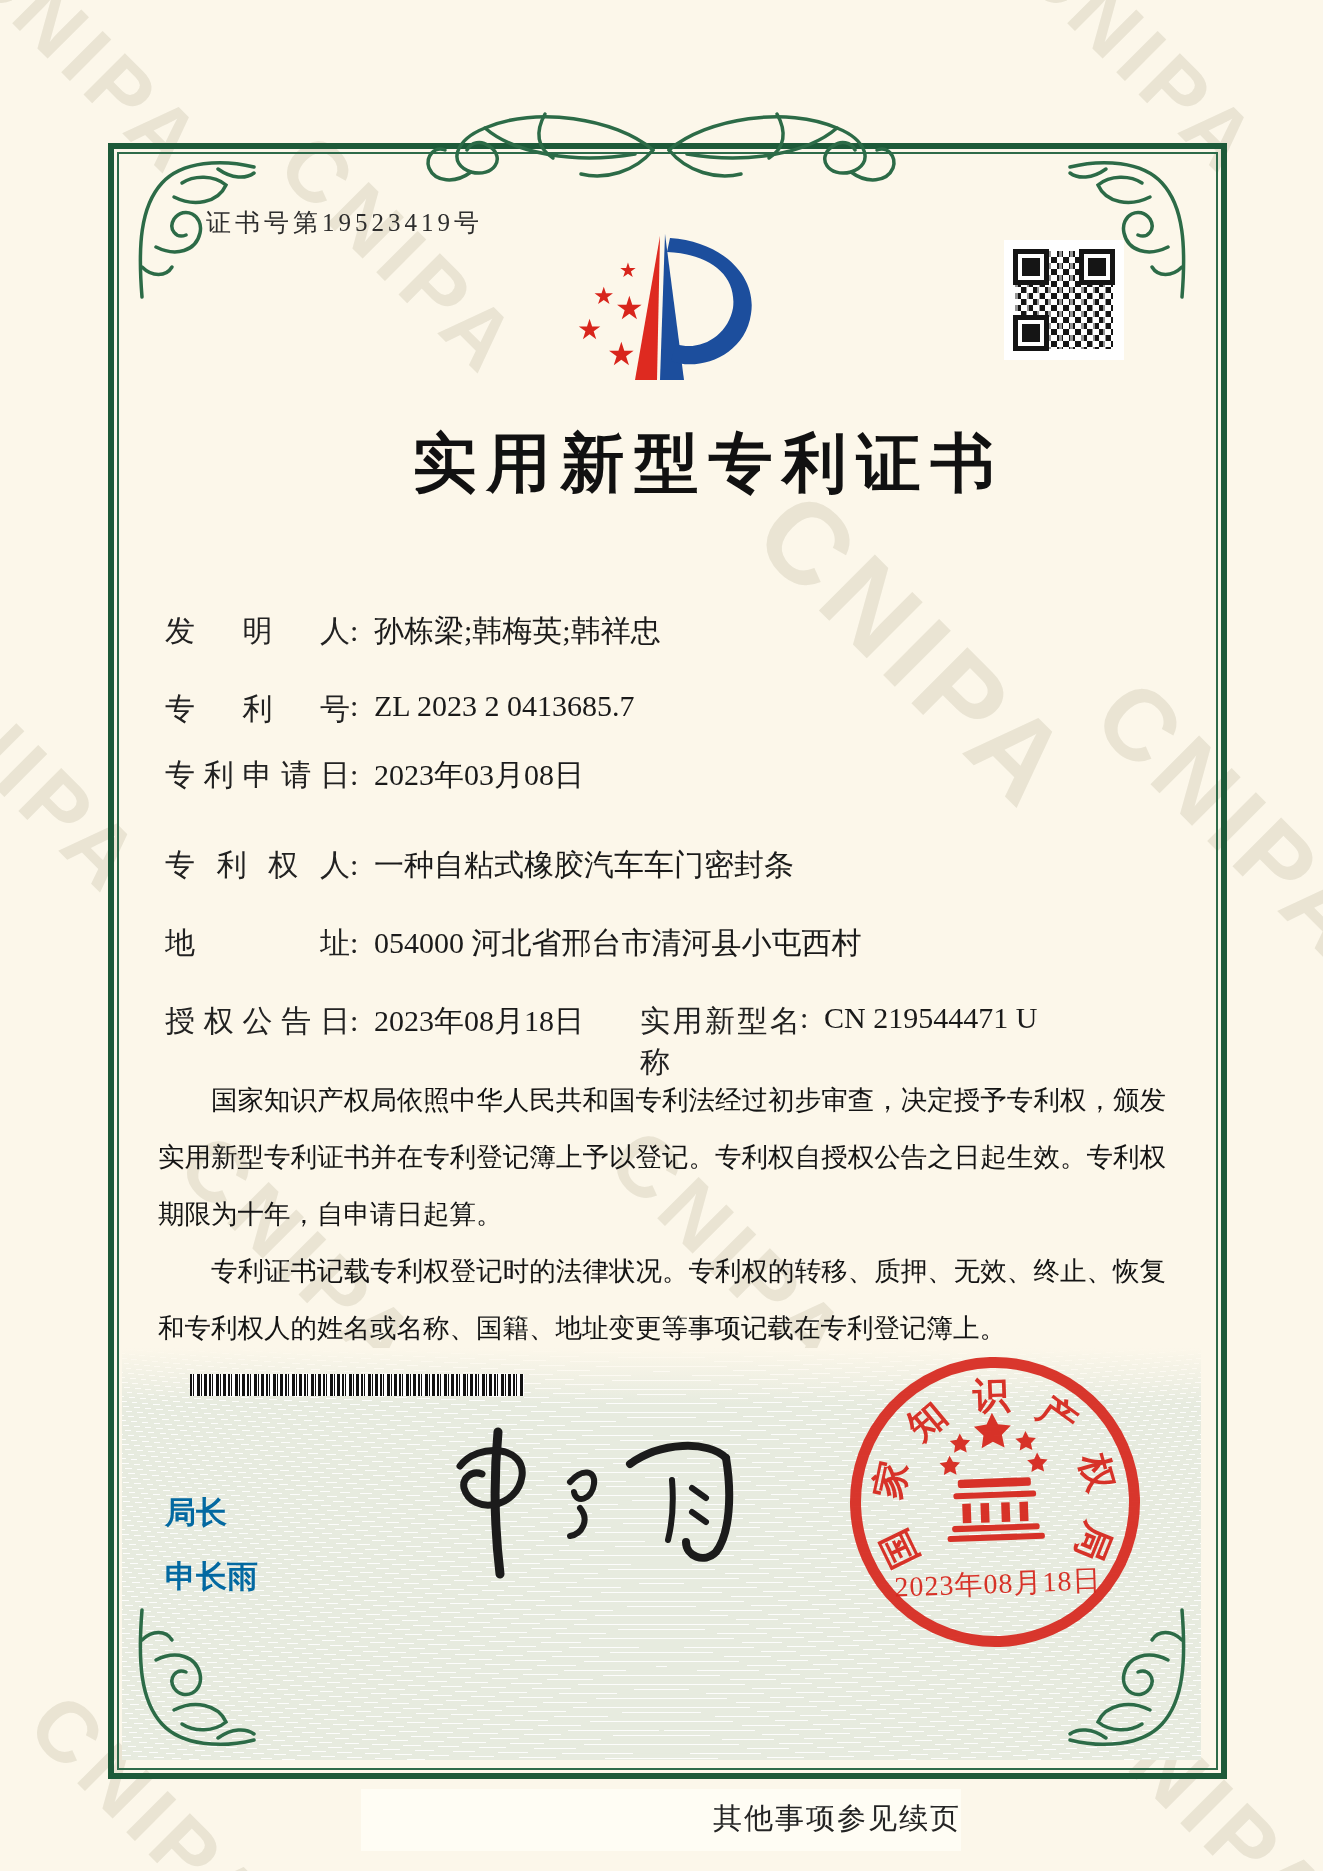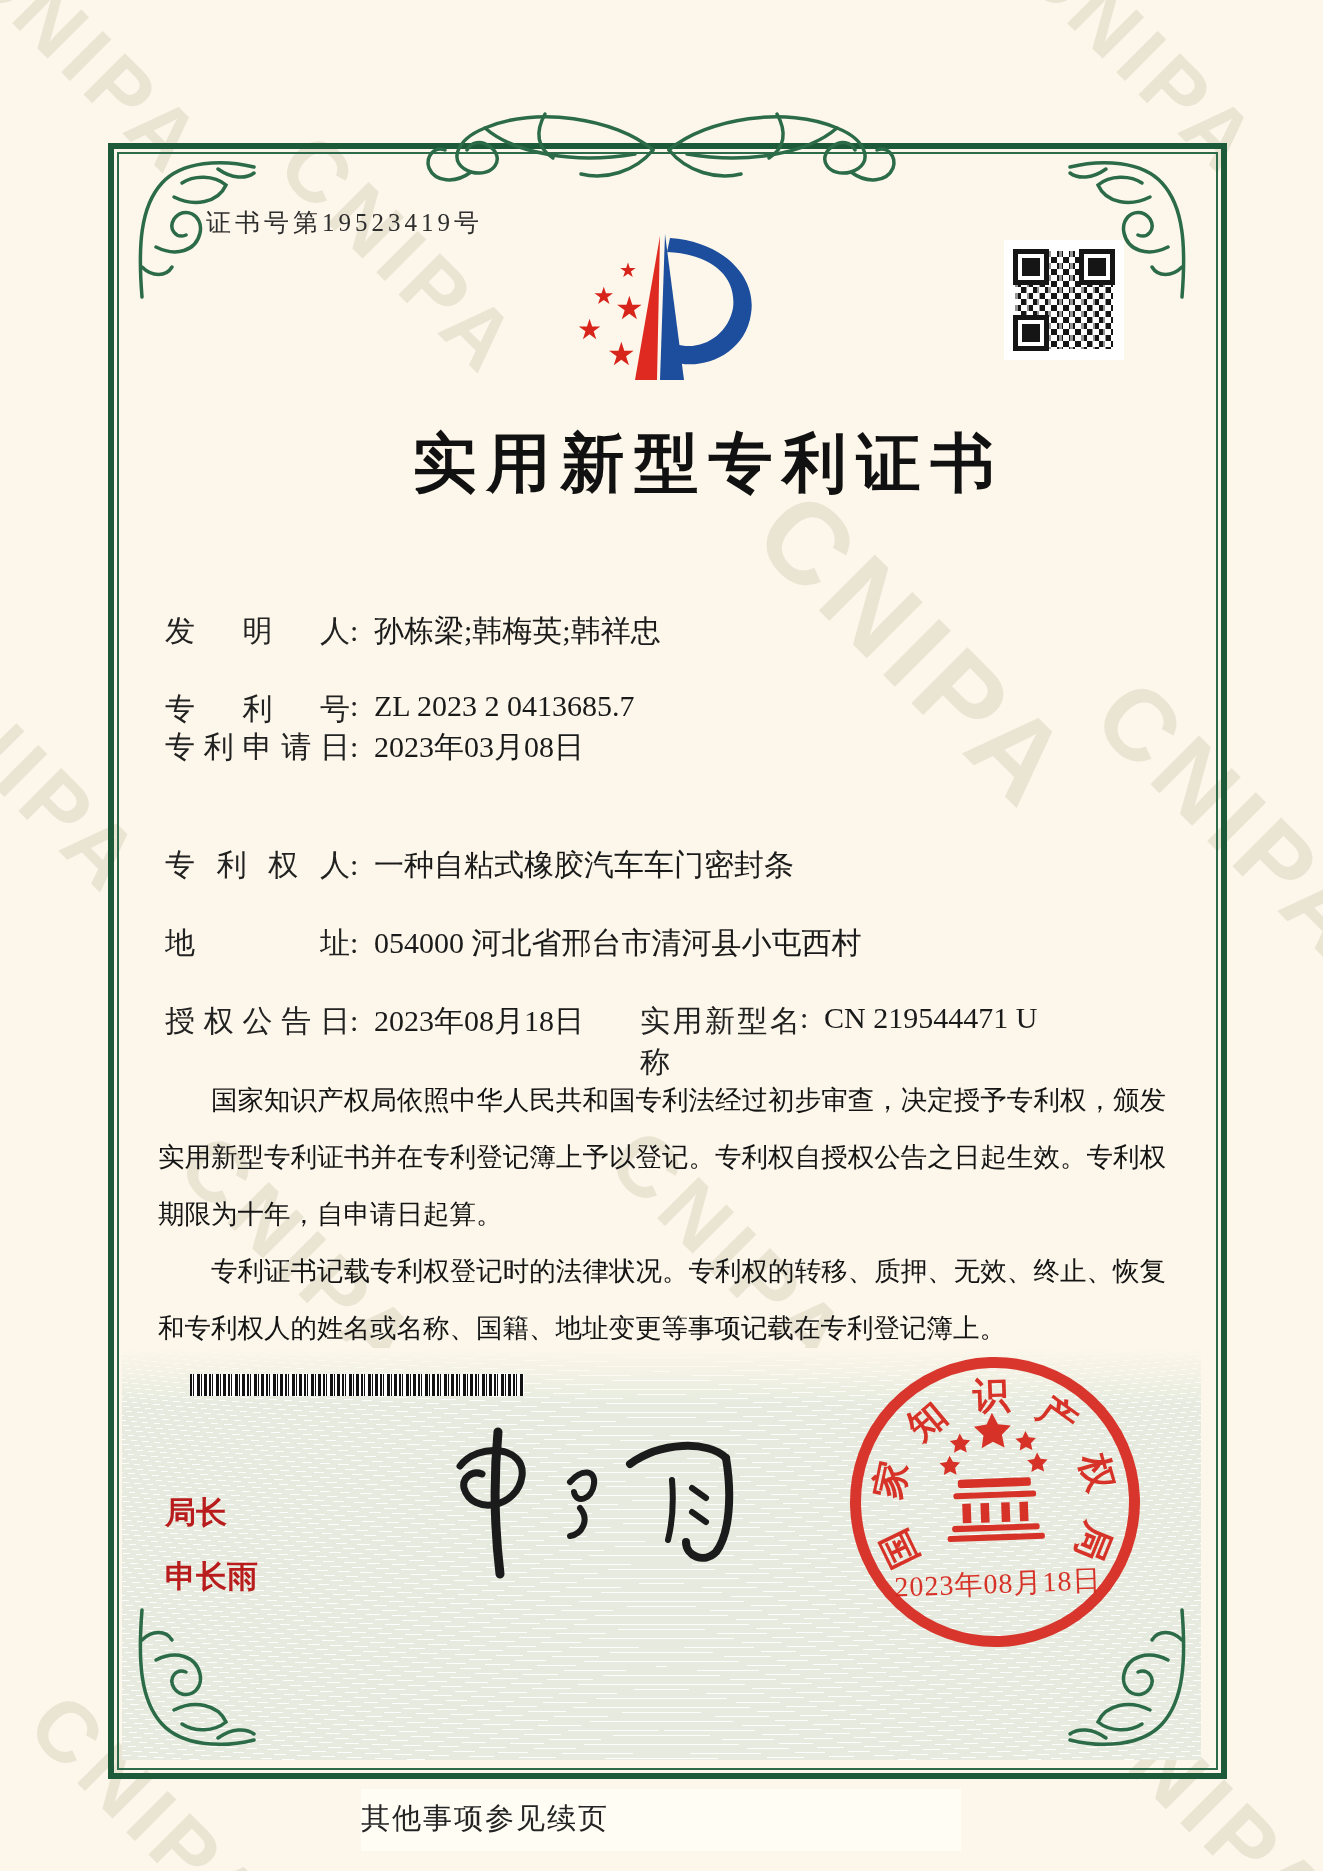--- a/index.html
+++ b/index.html
@@ -87,21 +87,21 @@
     background:#fff;
     background-image:repeating-linear-gradient(90deg,
       #111 0 2px,transparent 2px 3px,#111 3px 4px,transparent 4px 7px,
       #111 7px 10px,transparent 10px 11px,#111 11px 12px,transparent 12px 14px,
       #111 14px 17px,transparent 17px 19px);
   }
   
   .official{
     position:absolute;left:165px;z-index:2;
     font-family:"Liberation Sans","DejaVu Sans",sans-serif;
-    font-weight:700;font-size:31px;color:#b91c1c;
+    font-weight:700;font-size:31px;color:#0369a1;
   }
   .signature{position:absolute;left:420px;top:1424px;z-index:2;}
   .signature path{stroke:#1b1b1b;fill:none;stroke-linecap:round;stroke-linejoin:round;}
   
   .seal{
     position:absolute;left:850px;top:1357px;width:290px;height:290px;z-index:4;
     transform:rotate(-2deg);
   }
   .seal-ring{
     position:absolute;inset:0;border:11px solid rgba(214,40,30,.93);border-radius:50%;
@@ -122,21 +122,21 @@
     position:absolute;left:50%;top:208px;transform:translateX(-50%);
     font-size:28px;color:rgba(214,40,30,.95);white-space:nowrap;letter-spacing:1px;
   }
   
   .page-info{
     position:absolute;left:0;top:1710px;width:100%;text-align:center;z-index:2;
     font-size:23px;color:#2a2a2a;
   }
   .note-strip{
     position:absolute;left:361px;top:1789px;width:600px;height:62px;z-index:2;
-    background:#fffdf4;text-align:left;line-height:58px;
+    background:#fffdf4;text-align:right;line-height:58px;
     font-size:29px;color:#242424;letter-spacing:2px;
   }
   .orn-path{stroke:#2c6b47;fill:none;stroke-width:3.5;stroke-linecap:round;}
 </style>
 </head>
 <body>
 
 <div class="page">
 
   <svg width="0" height="0" style="position:absolute">
@@ -213,21 +213,21 @@
   </div>
 
   <div class="doc-title">实用新型专利证书</div>
 
   <div class="field-row" style="top:611px">
     <span class="f-label">发明人</span><span class="f-colon">:</span><span class="f-value">孙栋梁;韩梅英;韩祥忠</span>
   </div>
   <div class="field-row" style="top:689px">
     <span class="f-label">专利号</span><span class="f-colon">:</span><span class="f-value">ZL 2023 2 0413685.7</span>
   </div>
-  <div class="field-row" style="top:727px">
+  <div class="field-row" style="top:755px">
     <span class="f-label">专利申请日</span><span class="f-colon">:</span><span class="f-value">2023年03月08日</span>
   </div>
   <div class="field-row" style="top:845px">
     <span class="f-label">专利权人</span><span class="f-colon">:</span><span class="f-value">一种自粘式橡胶汽车车门密封条</span>
   </div>
   <div class="field-row" style="top:923px">
     <span class="f-label">地址</span><span class="f-colon">:</span><span class="f-value">054000 河北省邢台市清河县小屯西村</span>
   </div>
   <div class="field-row" style="top:1001px">
     <span class="f-label">授权公告日</span><span class="f-colon">:</span><span class="f-value">2023年08月18日</span>

